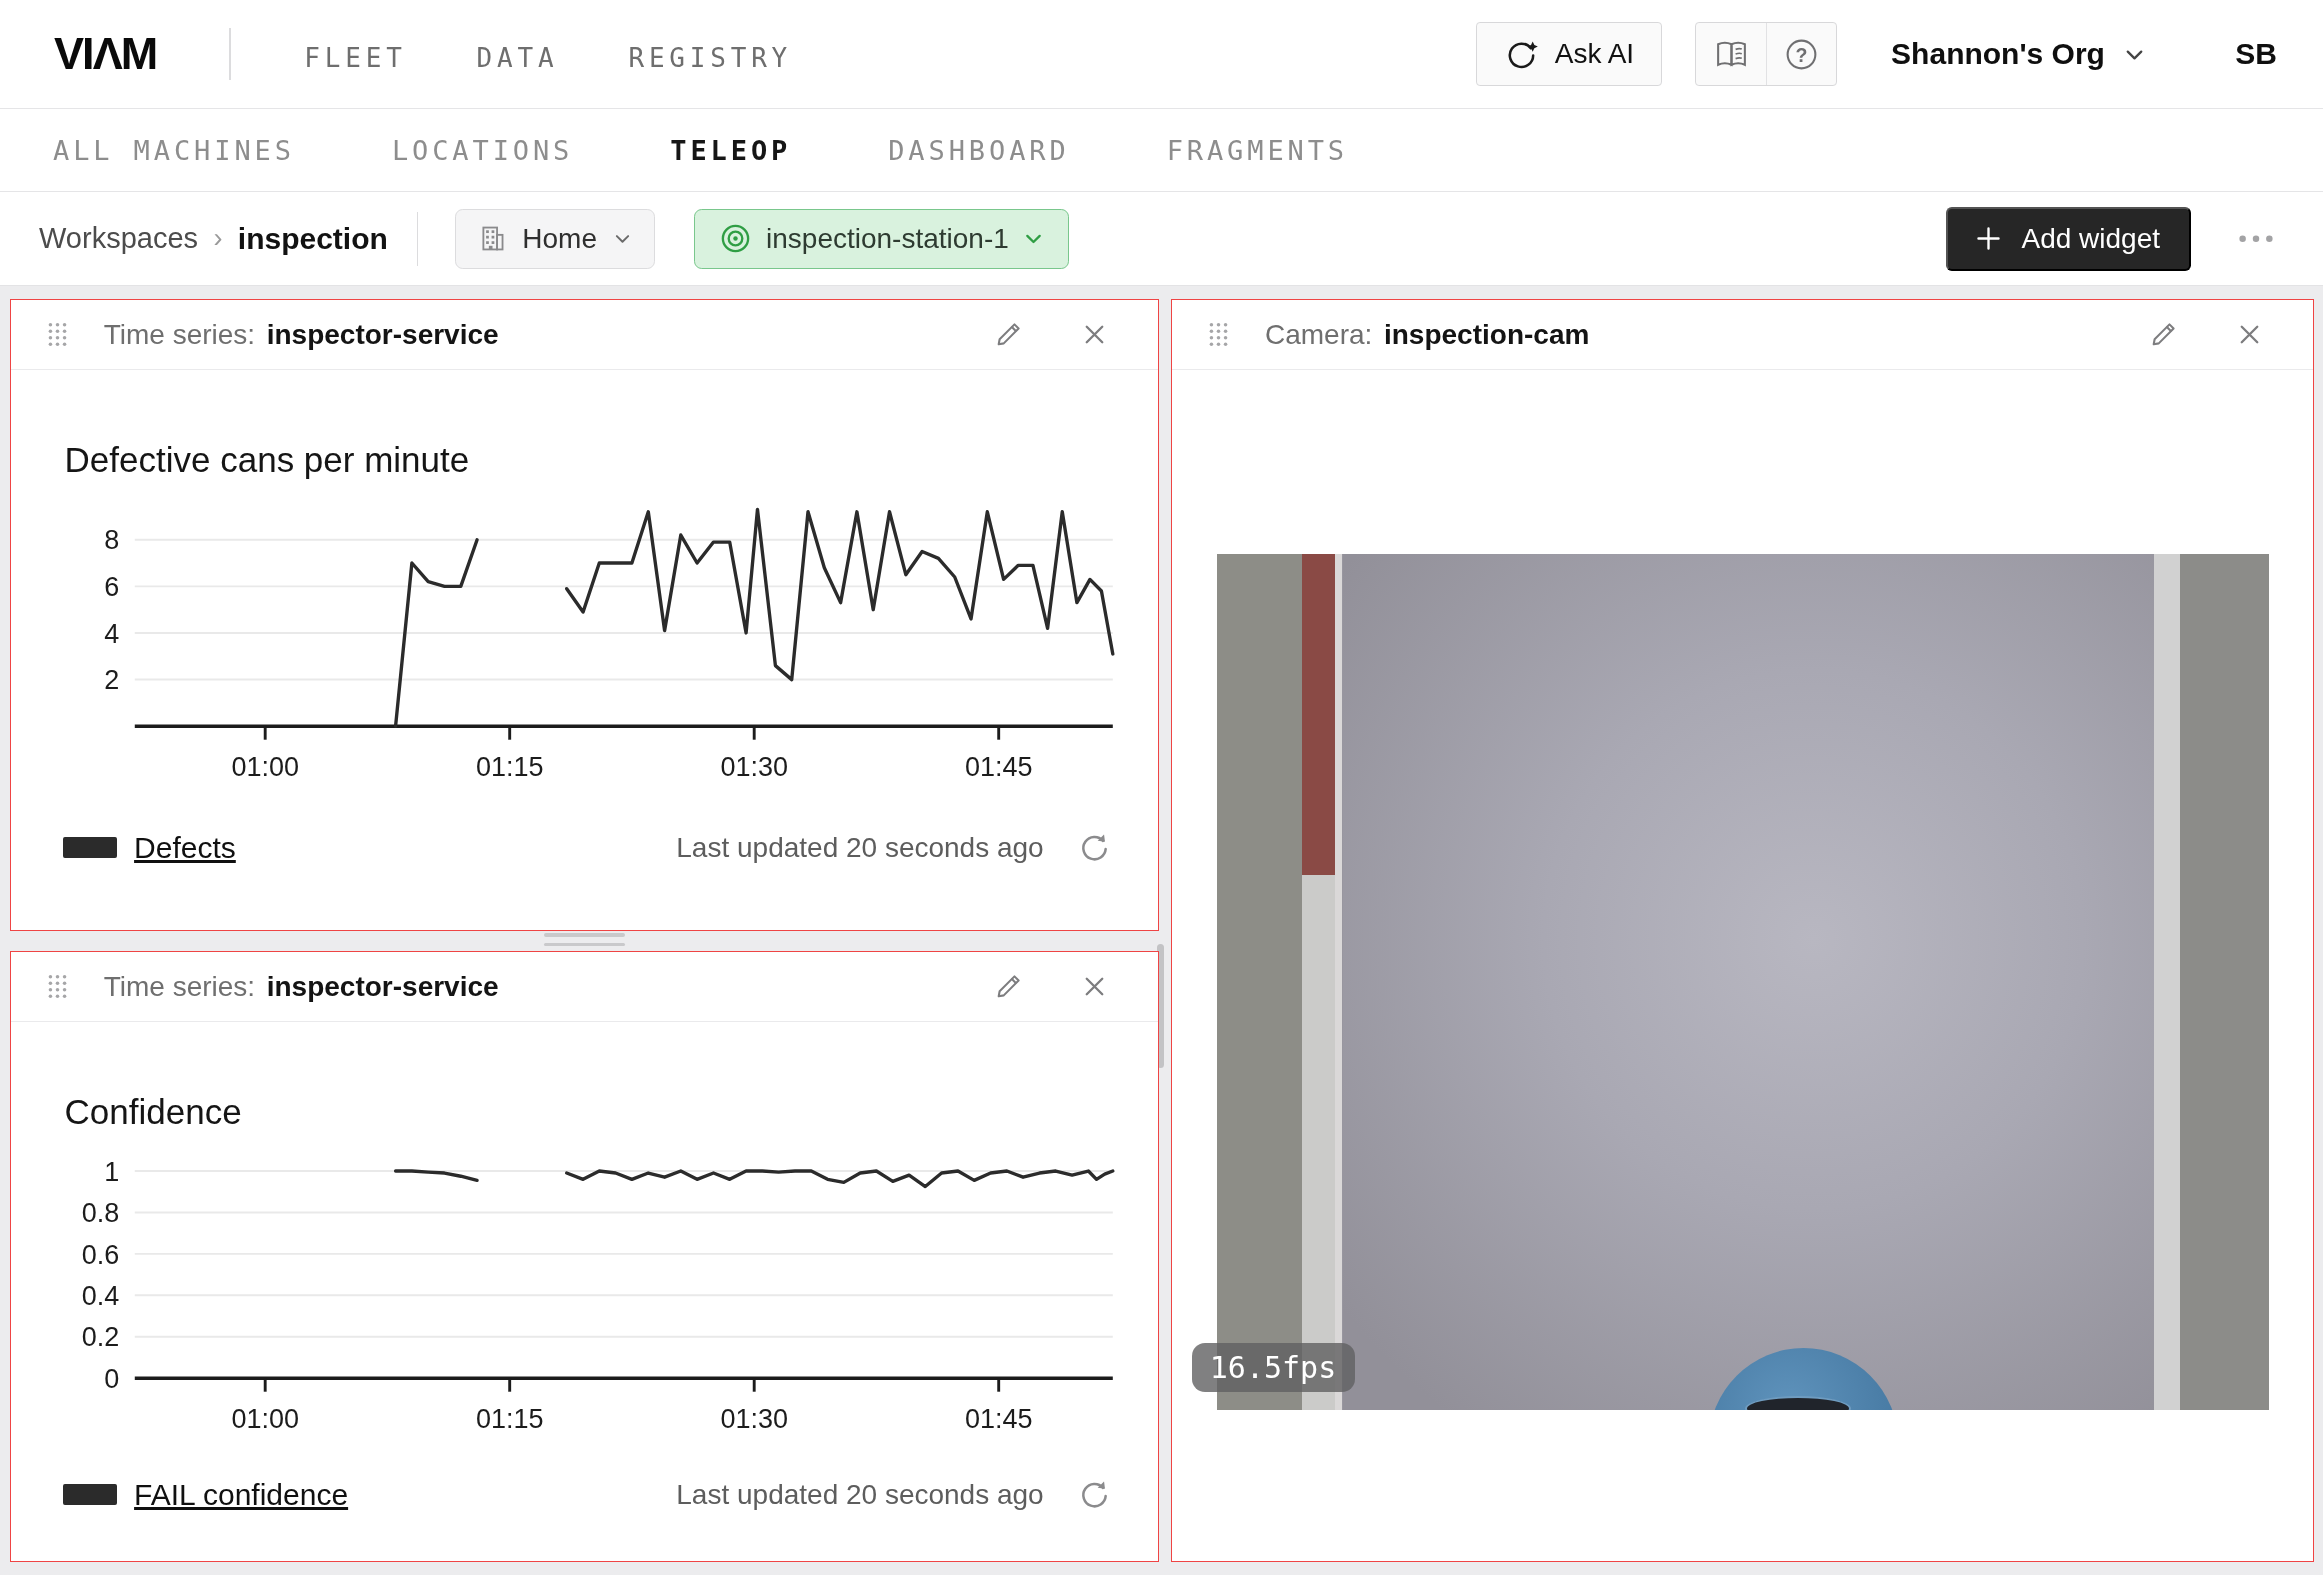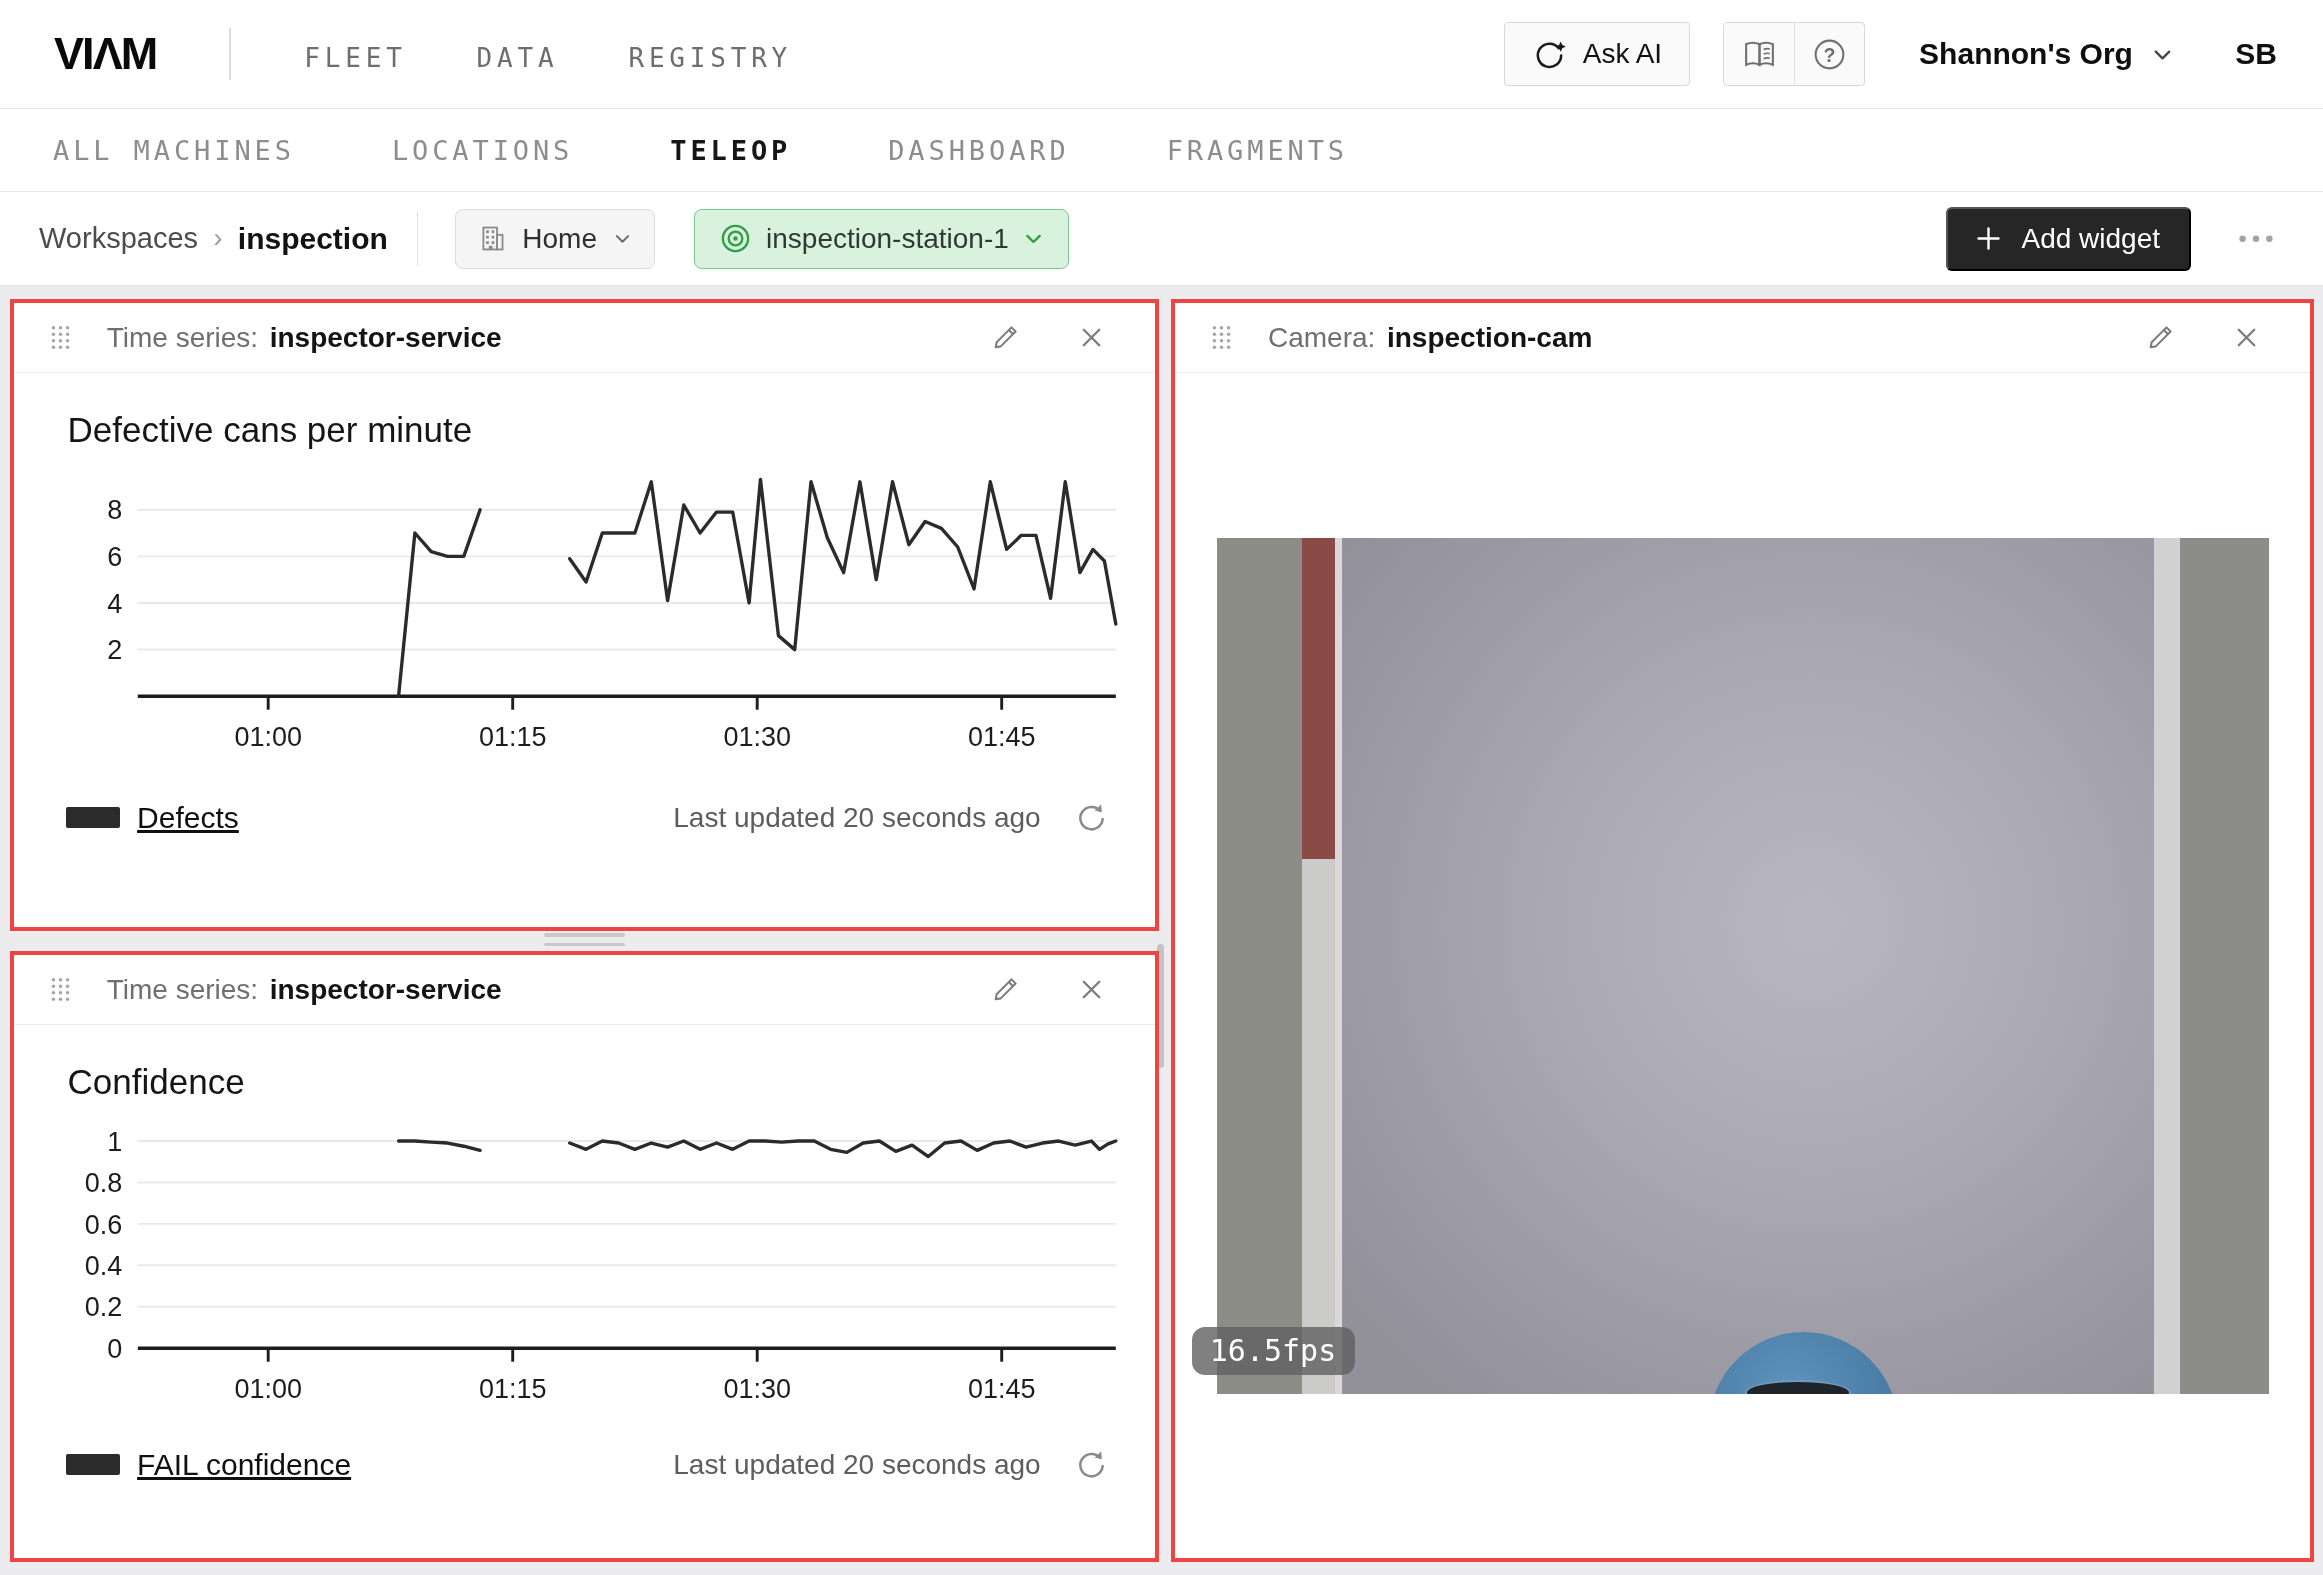--- a/index.html
+++ b/index.html
@@ -16,21 +16,21 @@
                      color:#6e6e6e; cursor:pointer;margin-top:7px; }
   .top-spacer { flex:1; }
   .askai-btn { height:64px; display:flex; align-items:center; gap:15.4px; padding:0 27px;
                border:1px solid #d8d8da; background:#fafafa; border-radius:3.9px; font-size:28px; color:#111; cursor:pointer; }
   .icon-group { display:flex; align-items:stretch; height:64px; border:1px solid #d8d8da; background:#fafafa;
                 border-radius:3.9px; margin-left:33px; }
   .icon-cell { width:70px; display:flex; align-items:center; justify-content:center; cursor:pointer; }
   .icon-cell + .icon-cell { border-left:1px solid #e2e2e4; }
   .org-switcher { margin-left:54px; display:flex; align-items:center; gap:17.4px; cursor:pointer; }
   .org-name { font-size:30px; font-weight:700; color:#0f0f0f; }
-  .avatar { margin-left:60px; font-size:30px; font-weight:700; color:#0f0f0f; cursor:pointer; }
+  .avatar { margin-left:88px; font-size:30px; font-weight:700; color:#0f0f0f; cursor:pointer; }
 
   
   .tabsbar { position:absolute; top:109px; left:0; width:100%; height:83px; background:#fff;
              border-bottom:1px solid #e5e5e7; display:flex; align-items:center; gap:97px; padding:0 53px; }
   .tab { font-family:"DejaVu Sans Mono", monospace; font-size:27px; letter-spacing:3.9px; color:#8d8d8d; cursor:pointer; white-space:nowrap; }
   .tab.active { color:#161616; font-weight:bold; }
 
   
   .toolbar { position:absolute; top:192px; left:0; width:100%; height:94px; background:#fff;
              border-bottom:1px solid #e3e3e5; display:flex; align-items:center; padding:0 46px 0 39px; }
@@ -41,21 +41,21 @@
   .loc-btn { height:60px; display:flex; align-items:center; gap:14.5px; padding:0 21px;
              background:#f5f5f6; border:1px solid #dcdcde; border-radius:7.7px; font-size:28px; color:#2f2f2f; cursor:pointer; }
   .machine-pill { margin-left:39px; height:60px; display:flex; align-items:center; gap:13.5px; padding:0 23px;
                   background:#d9f2de; border:1px solid #79c78c; border-radius:7.7px; font-size:28px; color:#2e3b31; cursor:pointer; }
   .toolbar-spacer { flex:1; }
   .add-widget-btn { height:64px; display:flex; align-items:center; gap:17.4px; padding:0 29px;
                     background:#262626; color:#fff; border-radius:5.8px; font-size:28px; cursor:pointer; }
   .more-btn { margin-left:44px; cursor:pointer; display:flex; align-items:center; }
 
   
-  .widget { position:absolute; background:#fff; border:4px solid #ef4444; display:flex; flex-direction:column; }
+  .widget { position:absolute; background:#fff; border:1px solid #ef4444; display:flex; flex-direction:column;gap:33px; }
   #widget-ts1 { left:9.7px; top:299px; width:1149px; height:632px; }
   #widget-ts2 { left:9.7px; top:951px; width:1149px; height:611px; }
   #widget-cam { left:1171px; top:299px; width:1143px; height:1263px; }
   .whead { height:70px; min-height:70px; border-bottom:1px solid #eaeaec; display:flex; align-items:center; padding:0 48px 0 35px; }
   .drag-handle { margin-right:35px; cursor:grab; display:flex; }
   .wtype { font-size:28px; color:#6f6f6f; }
   .wname { font-size:28px; font-weight:700; color:#141414; margin-left:11.6px; }
   .whead-spacer { flex:1; }
   .whead-icon { cursor:pointer; display:flex; }
   .whead-icon + .whead-icon { margin-left:54px; }

